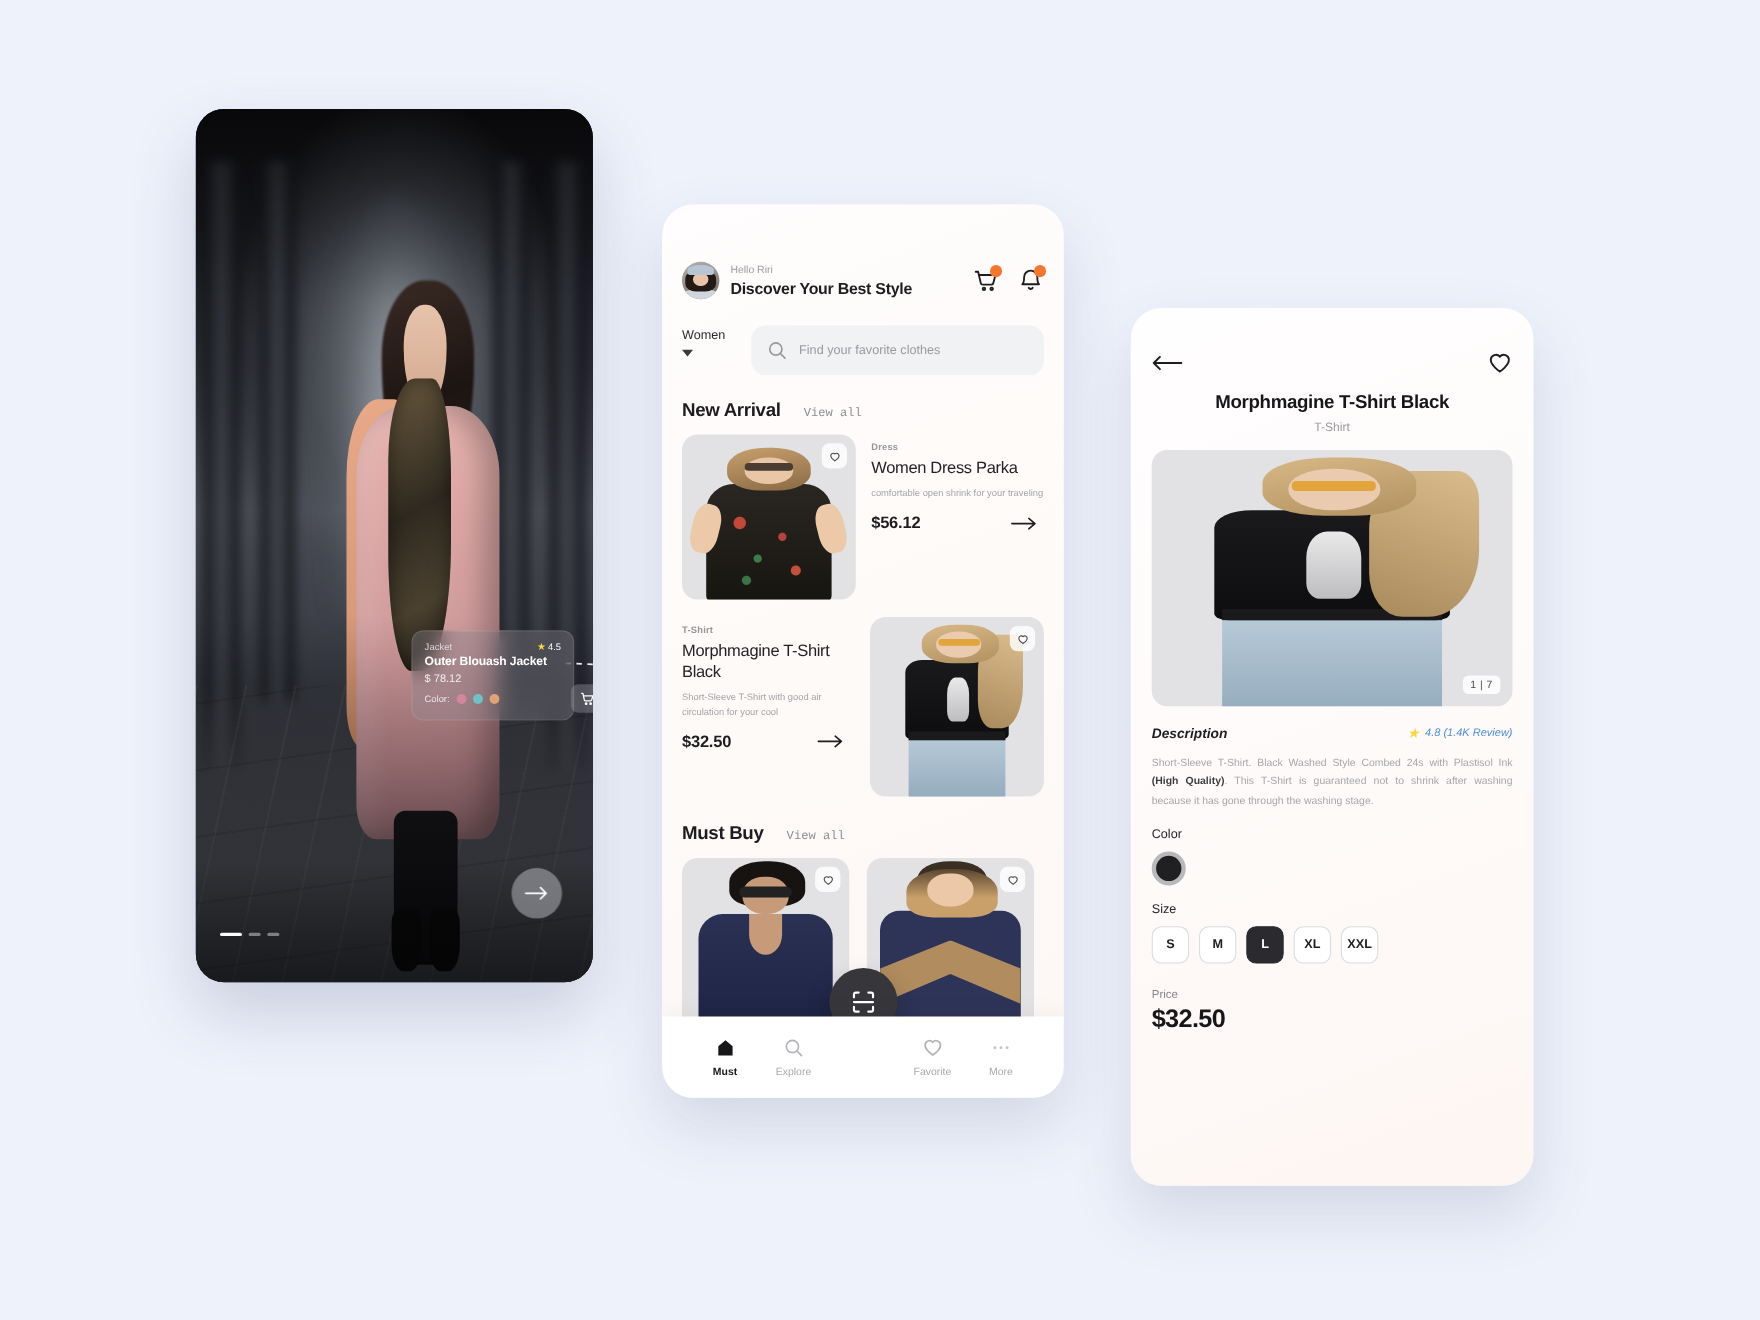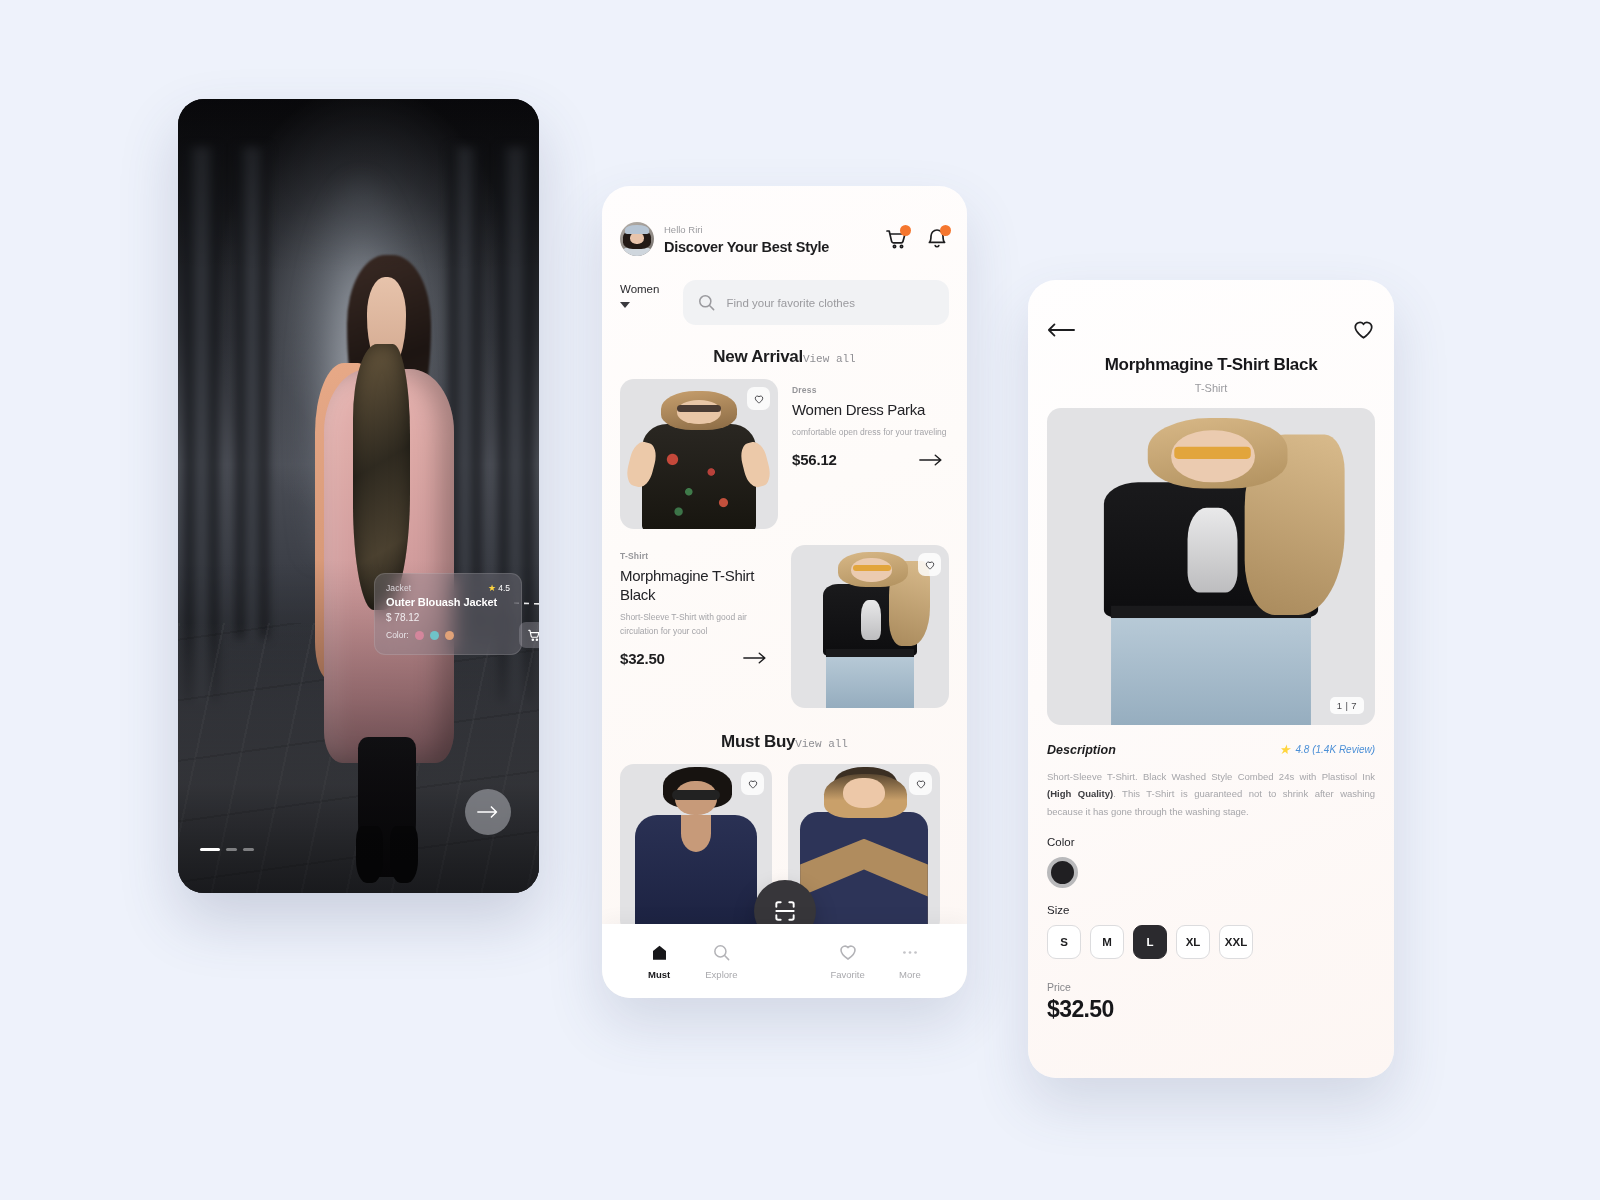--- a/index.html
+++ b/index.html
@@ -134,21 +134,21 @@
 
   
   #phone2 {
     position:absolute; left:602px; top:186px;
     width:365px; height:812px;
     border-radius:28px; overflow:hidden;
     background: linear-gradient(160deg,#fffdfd 0%,#fefbf9 40%,#fdf7f4 100%);
     box-shadow: 0 26px 56px rgba(70,80,120,.16);
   }
   .p2-inner { position:absolute; inset:0; padding:0 18px; }
-  .p2-head { display:flex; align-items:center; justify-content:space-between; padding-top:36px; }
+  .p2-head { display:flex; align-items:center; justify-content:space-between; padding-top:52px; }
   .p2-user { display:flex; align-items:center; gap:10px; }
   .avatar {
     width:34px; height:34px; border-radius:50%; overflow:hidden; position:relative;
     background: linear-gradient(160deg,#b7b1ab,#6f6a66);
   }
   .av-hat{position:absolute;left:16%;top:8%;width:68%;height:26%;background:#b7c5d4;border-radius:50% 50% 18% 18%;}
   .av-hair{position:absolute;left:10%;top:22%;width:80%;height:56%;background:#231a16;border-radius:44% 44% 36% 36%;}
   .av-face{position:absolute;left:30%;top:30%;width:40%;height:36%;background:#e8c4ab;border-radius:48%;}
   .av-body{position:absolute;left:6%;bottom:0;width:88%;height:26%;background:#cfd6dd;border-radius:40% 40% 0 0;}
   .p2-hello { font-size:9.5px; color:#9b9b9f; line-height:1.5; }
@@ -161,21 +161,21 @@
   .p2-searchrow { display:flex; align-items:flex-start; gap:24px; margin-top:24px; }
   .p2-cat { padding-top:3px; }
   .p2-cat-lbl { font-size:11.5px; color:#2a2a2e; }
   .p2-caret { margin-top:7px; width:0;height:0;border-left:5px solid transparent;border-right:5px solid transparent;border-top:6px solid #3a3a3e; }
   .p2-search {
     flex:1; height:45px; border-radius:13px; background:#f1f2f4;
     display:flex; align-items:center; gap:10px; padding:0 14px;
   }
   .p2-search-ph { font-size:11.5px; color:#9a9a9e; }
 
-  .sec-head { display:flex; align-items:baseline; justify-content:center; margin-top:22px; }
+  .sec-head { display:flex; align-items:baseline; justify-content:flex-start; margin-top:22px;gap:21px; }
   .sec-title { font-size:17px; font-weight:700; color:#1d1d1f; letter-spacing:-.3px; }
   .sec-link { font-size:11px; color:#8e8e93;font-family:Liberation Mono, monospace; }
 
   .card-row { display:flex; gap:14px; margin-top:12px; }
   .thumb { position:relative; width:158px; height:150px; border-radius:14px; background:#e2e2e4; overflow:hidden; flex:none; }
   .thumb.tall { height:163px; }
   .fav {
     position:absolute; right:8px; top:8px; width:23px; height:23px; border-radius:7px;
     background:rgba(255,255,255,.82); display:flex; align-items:center; justify-content:center;
   }
@@ -247,21 +247,21 @@
     border-radius:28px; overflow:hidden;
     background: linear-gradient(160deg,#fffefe 0%,#fefbfa 45%,#fdf6f3 100%);
     box-shadow: 0 26px 56px rgba(70,80,120,.16);
   }
   .p3-inner { position:absolute; inset:0; padding:0 19px; }
   .p3-top { display:flex; align-items:center; justify-content:space-between; padding-top:38px; }
   .p3-titleblk { text-align:center; margin-top:10px; }
   .p3-title { font-size:17px; font-weight:700; color:#17171a; letter-spacing:-.3px; }
   .p3-sub { font-size:11px; color:#9a9a9e; margin-top:7px; }
   .p3-hero {
-    position:relative; margin-top:14px; height:317px; border-radius:14px;
+    position:relative; margin-top:14px; height:233px; border-radius:14px;
     background:#e2e2e4; overflow:hidden;
   }
   .p3-count {
     position:absolute; right:11px; bottom:11px;
     background:rgba(255,255,255,.86); border-radius:5px;
     font-size:9.5px; color:#4a4a4e; padding:3px 7px; letter-spacing:.4px;
   }
   .p3-desc-head { display:flex; align-items:center; justify-content:space-between; margin-top:17px;font-style:italic; }
   .p3-desc-lbl { font-size:12.5px; font-weight:700; color:#1d1d1f; }
   .p3-rate { display:flex; align-items:center; gap:5px; font-size:10px; }
@@ -432,21 +432,21 @@
           </div>
           <div class="fav">
             <svg width="12" height="12" viewBox="0 0 24 24" fill="none" stroke="#4a4a4e" stroke-width="2">
               <path d="M12 20s-7.5-4.7-7.5-9.6A4.4 4.4 0 0 1 12 7.4a4.4 4.4 0 0 1 7.5 3c0 4.9-7.5 9.6-7.5 9.6Z"></path>
             </svg>
           </div>
         </div>
         <div class="info">
           <div class="i-cat">Dress</div>
           <div class="i-name">Women Dress Parka</div>
-          <div class="i-desc">comfortable open dress for your traveling</div>
+          <div class="i-desc">comfortable open shrink for your traveling</div>
           <div class="i-pricerow">
             <span class="i-price">$56.12</span>
             <svg width="24" height="12" viewBox="0 0 28 14" fill="none" stroke="#1d1d1f" stroke-width="1.7" stroke-linecap="round" stroke-linejoin="round">
               <path d="M1 7h24M19 1.5 25.5 7 19 12.5"></path>
             </svg>
           </div>
         </div>
       </div>
 
       <div class="card-row" style="margin-top:16px;">

